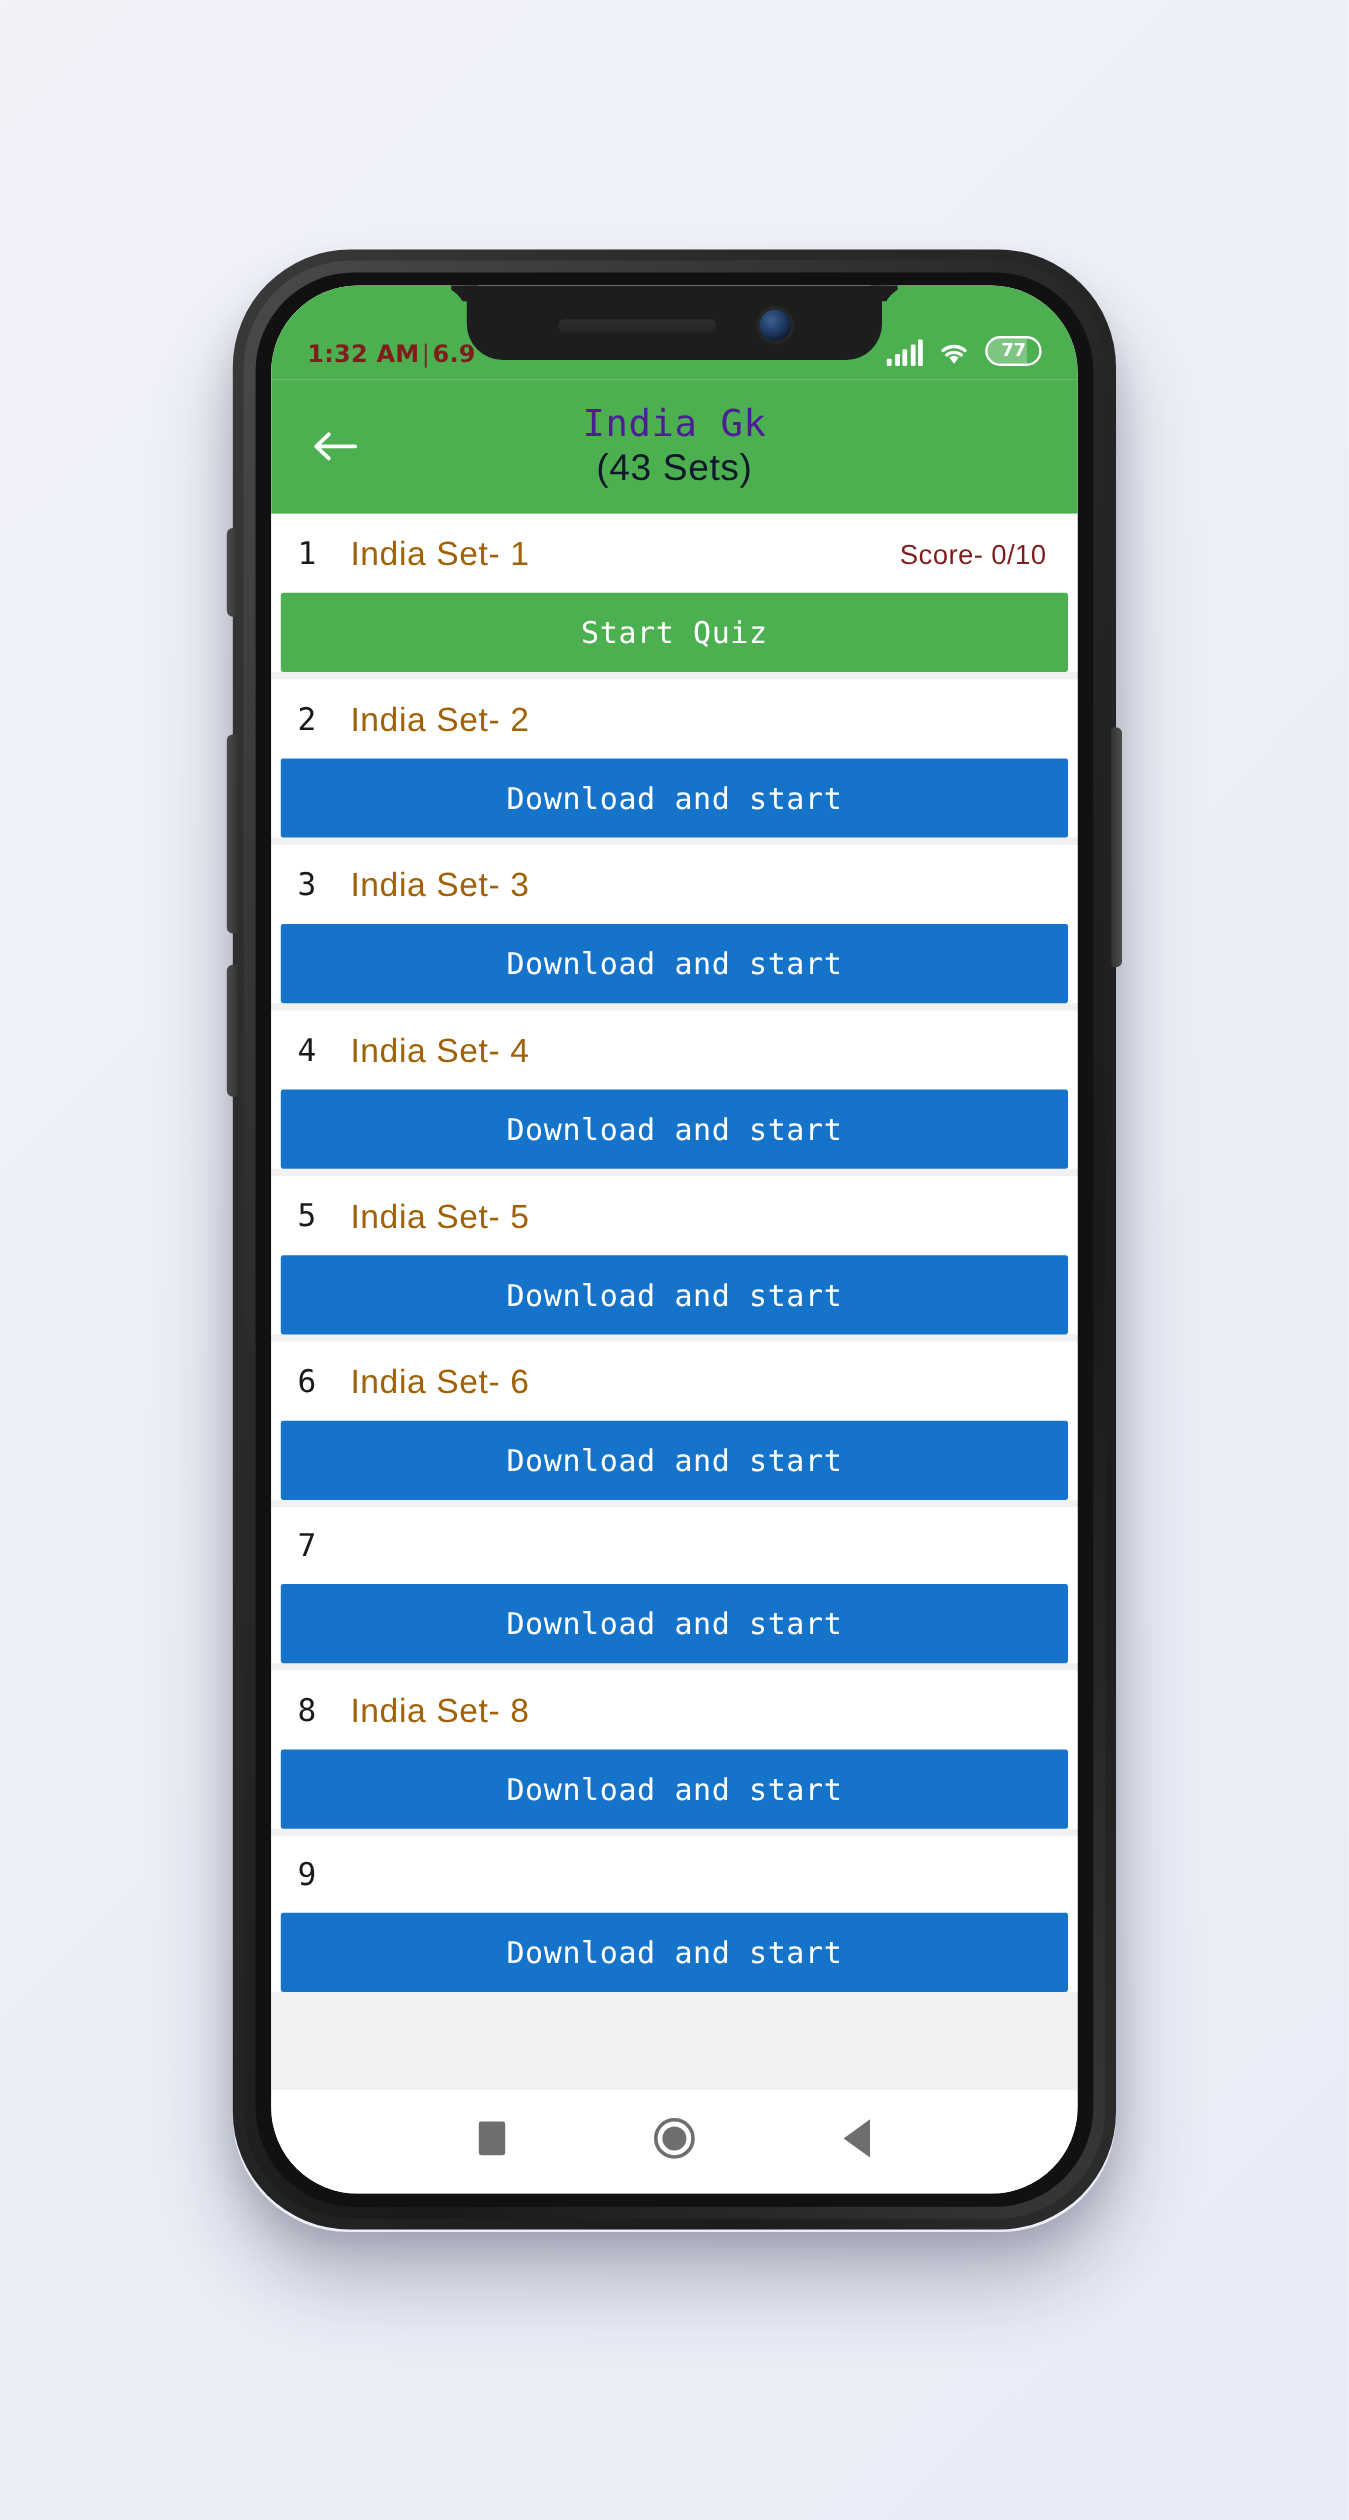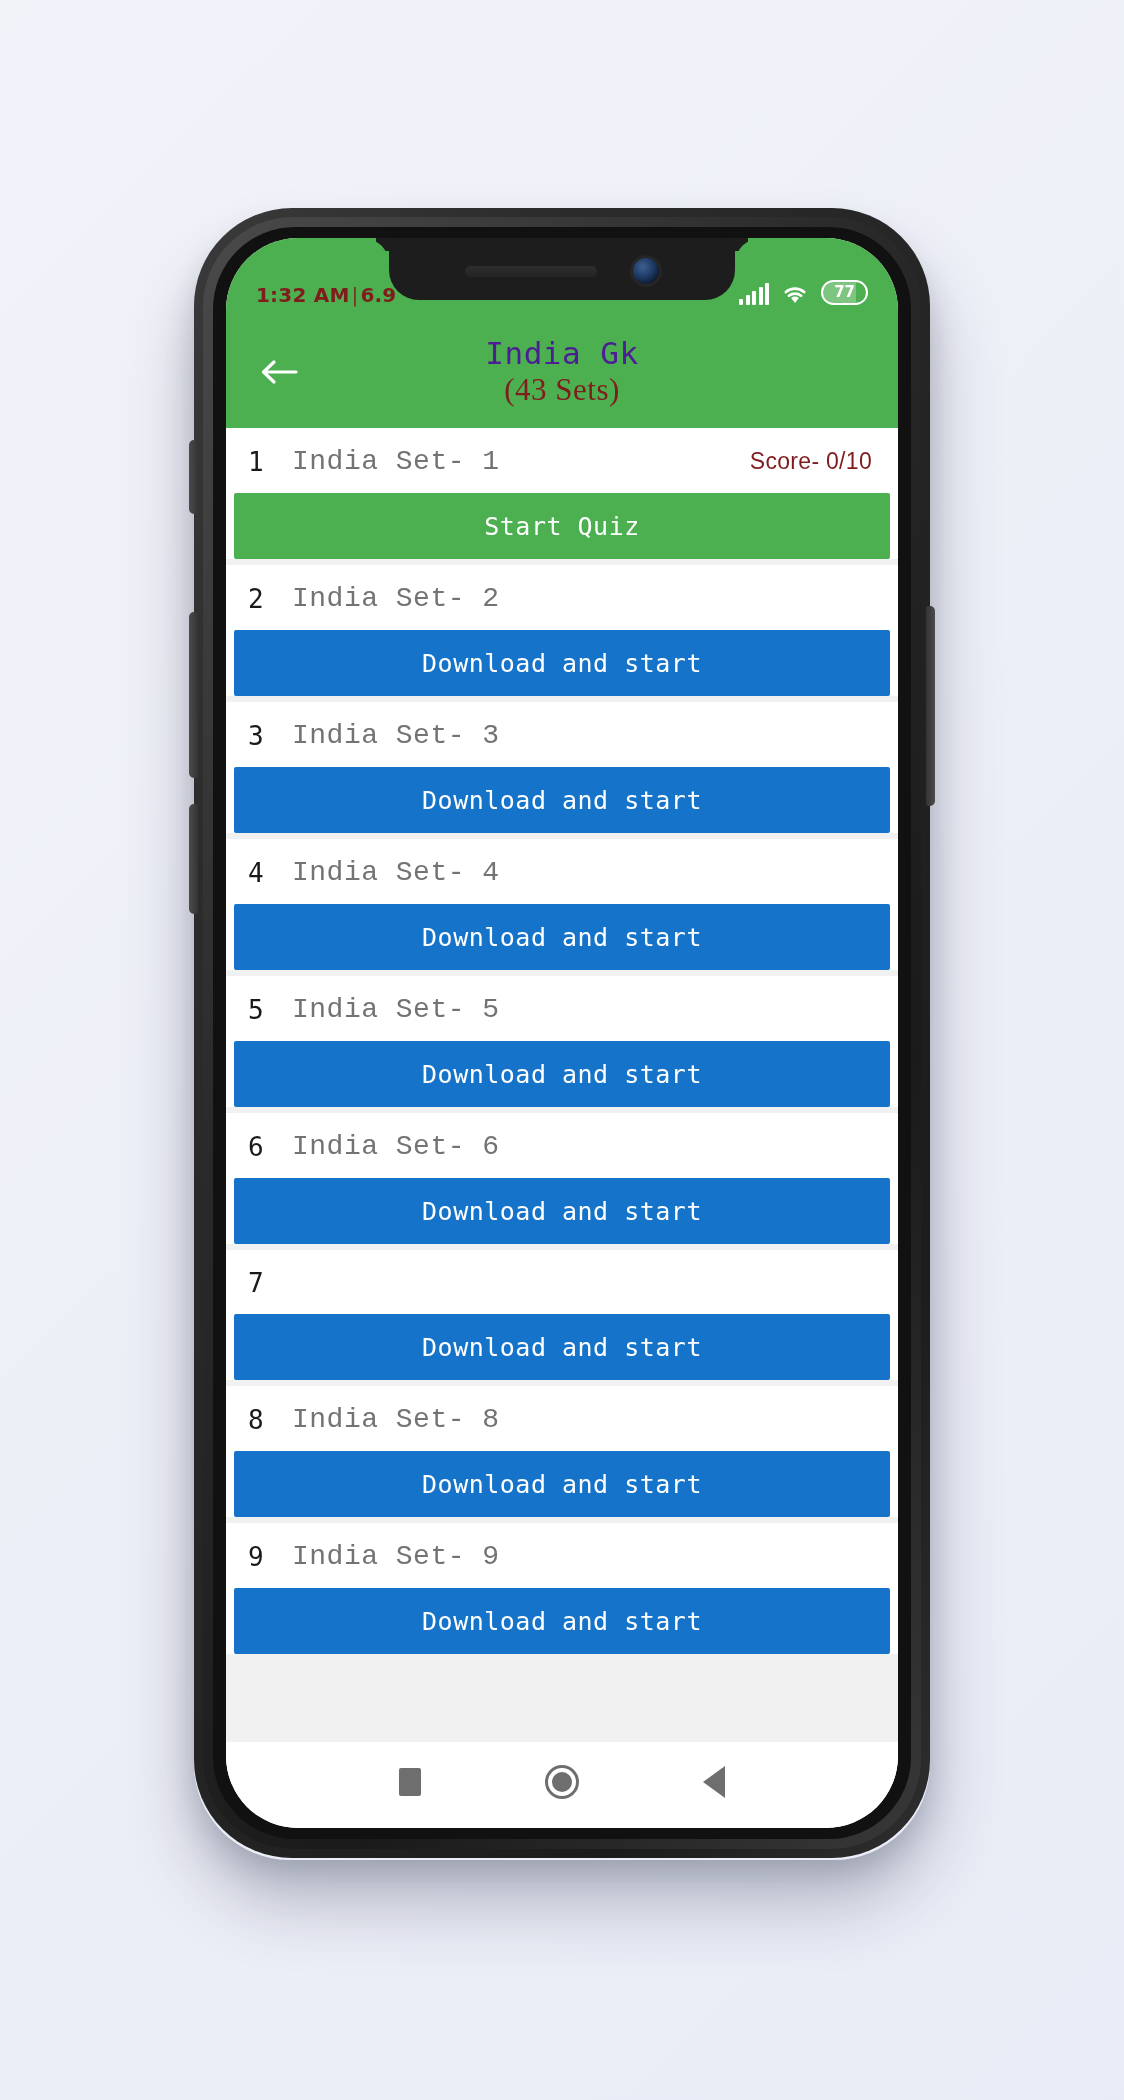--- a/index.html
+++ b/index.html
@@ -229,25 +229,25 @@
     pointer-events: none;
   }
   .app-title {
     color: #4c1d95;
     font-size: 31px;
     line-height: 1.18;
     letter-spacing: 0.5px;
     font-family: "DejaVu Sans Mono", monospace;
   }
   .app-subtitle {
-    color: #7f1d1d;
+    color: #0f172a;
     font-size: 31px;
     line-height: 1.18;
     letter-spacing: 0.5px;
-    font-family: Liberation Serif, serif;
+    font-family: Liberation Sans, sans-serif;
   }
 
   
   .list {
     flex: 1 1 auto;
     background: #f1f1f1;
     overflow: hidden;
   }
 
   .set-card {
@@ -264,24 +264,24 @@
   }
   .set-index {
     font-size: 26px;
     color: #1a1a1a;
     width: 44px;
     flex: 0 0 auto;
     font-family: "DejaVu Sans Mono", monospace;
   }
   .set-name {
     font-size: 28px;
-    color: #737373;
+    color: #a16207;
     flex: 1 1 auto;
     letter-spacing: 0.5px;
-    font-family: Liberation Mono, monospace;
+    font-family: Liberation Sans, sans-serif;
   }
   .set-score {
     font-size: 23px;
     color: #7f1d1d;
     flex: 0 0 auto;
     letter-spacing: 0.3px;
     padding-right: 4px;
     font-family: Liberation Sans, sans-serif;
   }
 
@@ -450,21 +450,20 @@
           <div class="set-card">
             <div class="set-head">
               <div class="set-index">8</div>
               <div class="set-name">India Set- 8</div>
             </div>
             <button class="set-action blue">Download and start</button>
           </div>
           <div class="set-card">
             <div class="set-head">
               <div class="set-index">9</div>
-              <div class="set-name">India Set- 9</div>
             </div>
             <button class="set-action blue">Download and start</button>
           </div>
         </div>
 
       <div class="nav-bar">
         <div class="nav-recent"></div>
         <div class="nav-home"></div>
         <div class="nav-back"></div>
       </div>

